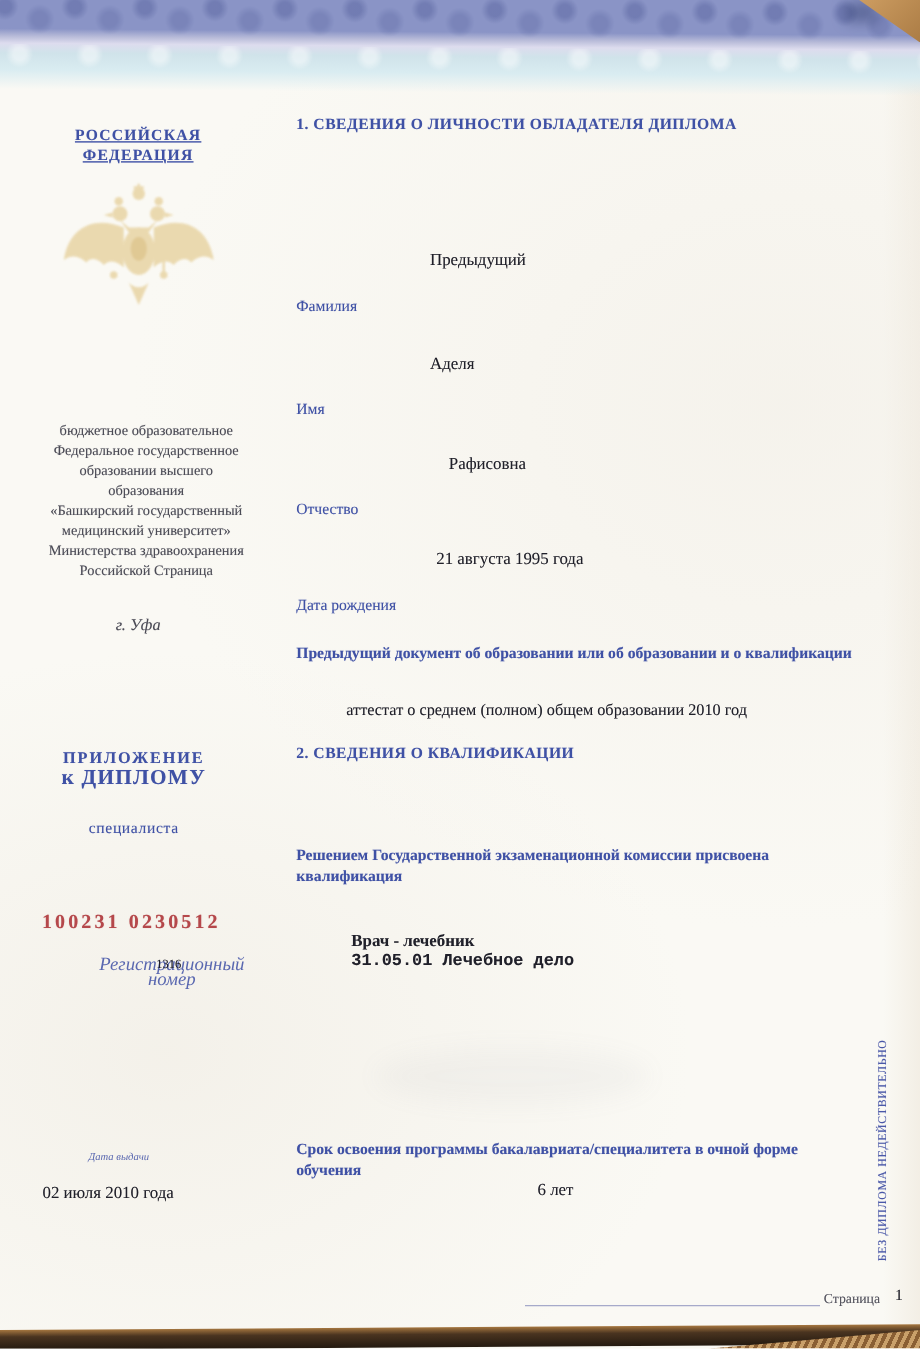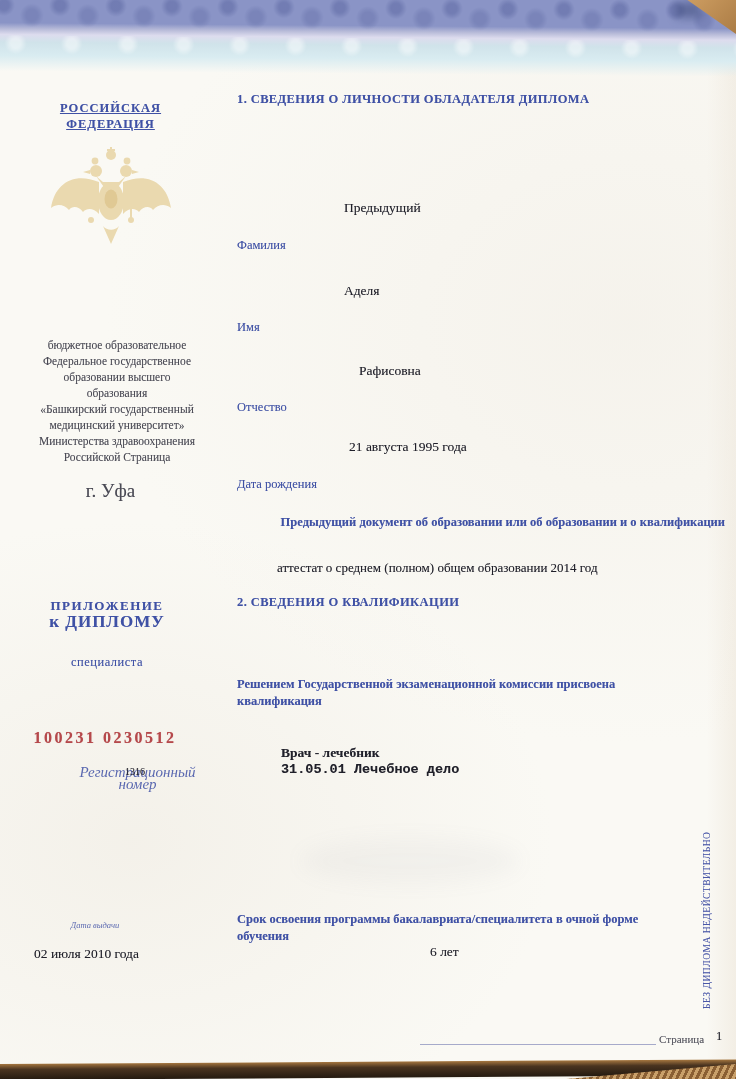--- a/index.html
+++ b/index.html
@@ -42,38 +42,38 @@
   .blue{color:#3f51a5;text-shadow:0 0 .6px rgba(63,81,165,.35);}
   .black{color:#20202a;text-shadow:0 0 .5px rgba(20,20,30,.3);}
   .gray{color:#4b4b55;text-shadow:0 0 .6px rgba(70,70,85,.35);}
   .ctr{text-align:center;}
   .bold{font-weight:bold;}
   .ital{font-style:italic;}
   
   .country{left:28px;top:100px;width:165px;font-size:12.5px;letter-spacing:1px;line-height:16px;text-decoration:underline;}
   .emblem{left:45px;top:146px;width:132px;height:125px;filter:blur(.7px);opacity:.85;}
   .institution{left:8px;top:337px;width:218px;font-size:11.5px;line-height:16px;}
-  .city{left:28px;top:480px;width:165px;font-size:19px;}
+  .city{left:28px;top:492px;width:165px;font-size:13px;font-style:italic;}
   .pril1{left:22px;top:598px;width:170px;font-size:13px;letter-spacing:1.5px;}
   .pril2{left:22px;top:612px;width:170px;font-size:17px;letter-spacing:1px;}
   .pril3{left:22px;top:655px;width:170px;font-size:12.5px;letter-spacing:.5px;}
   .formnum{left:20px;top:729px;width:170px;font-size:16px;letter-spacing:2.5px;color:#b5484b;text-shadow:0 0 .7px rgba(181,72,75,.45);font-weight:bold;}
   .reglabel{left:75px;top:766px;width:125px;font-size:15px;line-height:12px;color:#5a68b0;}
   .regnum{left:60px;top:766px;width:150px;font-size:10px;}
   .datelabel{left:45px;top:920px;width:100px;font-size:8.5px;color:#5a68b0;}
   .dateval{left:34px;top:946px;font-size:13.5px;}
   
   .s1title{left:237px;top:92px;font-size:12.5px;letter-spacing:.4px;}
   .flabel{font-size:12.5px;margin-top:44px;}
   .fvalue{font-size:13.5px;}
   .f0l{left:237px;top:194px;} .f0v{left:344px;top:200px;}
   .f1l{left:237px;top:276px;} .f1v{left:344px;top:283px;}
   .f2l{left:237px;top:356px;} .f2v{left:339px;top:363px;margin-left:20px;}
   .f3l{left:237px;top:433px;} .f3v{left:349px;top:439px;}
-  .prevlabel{left:237px;top:515px;width:488px;font-size:12.5px;text-align:right;}
+  .prevlabel{left:237px;top:515px;width:488px;font-size:12.5px;}
   .prevvalue{left:277px;top:560px;font-size:13px;}
   .s2title{left:237px;top:595px;font-size:12.5px;letter-spacing:.4px;}
   .decision{left:237px;top:676px;width:420px;font-size:12.5px;line-height:17px;}
   .qual{left:281px;top:745px;font-size:13.5px;font-weight:bold;}
   .spec{left:281px;top:762px;font-size:13.5px;font-weight:bold;font-family:Liberation Mono, monospace;}
   .studylabel{left:237px;top:911px;width:448px;font-size:12.5px;line-height:17px;}
   .studyval{left:430px;top:944px;font-size:13.5px;}
   
   .watermark{left:702px;top:814px;height:195px;writing-mode:vertical-rl;transform:rotate(180deg);
     font-size:9.5px;letter-spacing:.5px;color:#4a58a8;text-shadow:0 0 .6px rgba(74,88,168,.4);}
@@ -159,21 +159,21 @@
   <div class="abs flabel blue f1l">Имя</div>
   <div class="abs fvalue black f1v">Аделя</div>
 
   <div class="abs flabel blue f2l">Отчество</div>
   <div class="abs fvalue black f2v">Рафисовна</div>
 
   <div class="abs flabel blue f3l">Дата рождения</div>
   <div class="abs fvalue black f3v">21  августа  1995 года</div>
 
   <div class="abs prevlabel blue bold">Предыдущий документ об образовании или об образовании и о квалификации</div>
-  <div class="abs prevvalue black">аттестат о среднем (полном) общем образовании  2014 год</div>
+  <div class="abs prevvalue black">аттестат о среднем (полном) общем образовании  2010 год</div>
 
   <div class="abs s2title blue bold">2. СВЕДЕНИЯ О КВАЛИФИКАЦИИ</div>
   <div class="abs decision blue bold">Решением Государственной экзаменационной комиссии присвоена квалификация</div>
   <div class="abs qual black">Врач - лечебник</div>
   <div class="abs spec black">31.05.01  Лечебное дело</div>
 
   <div class="abs studylabel blue bold">Срок освоения программы бакалавриата/специалитета в очной форме обучения</div>
   <div class="abs studyval black">6 лет</div>
 
   <div class="abs faint-smudge"></div>

